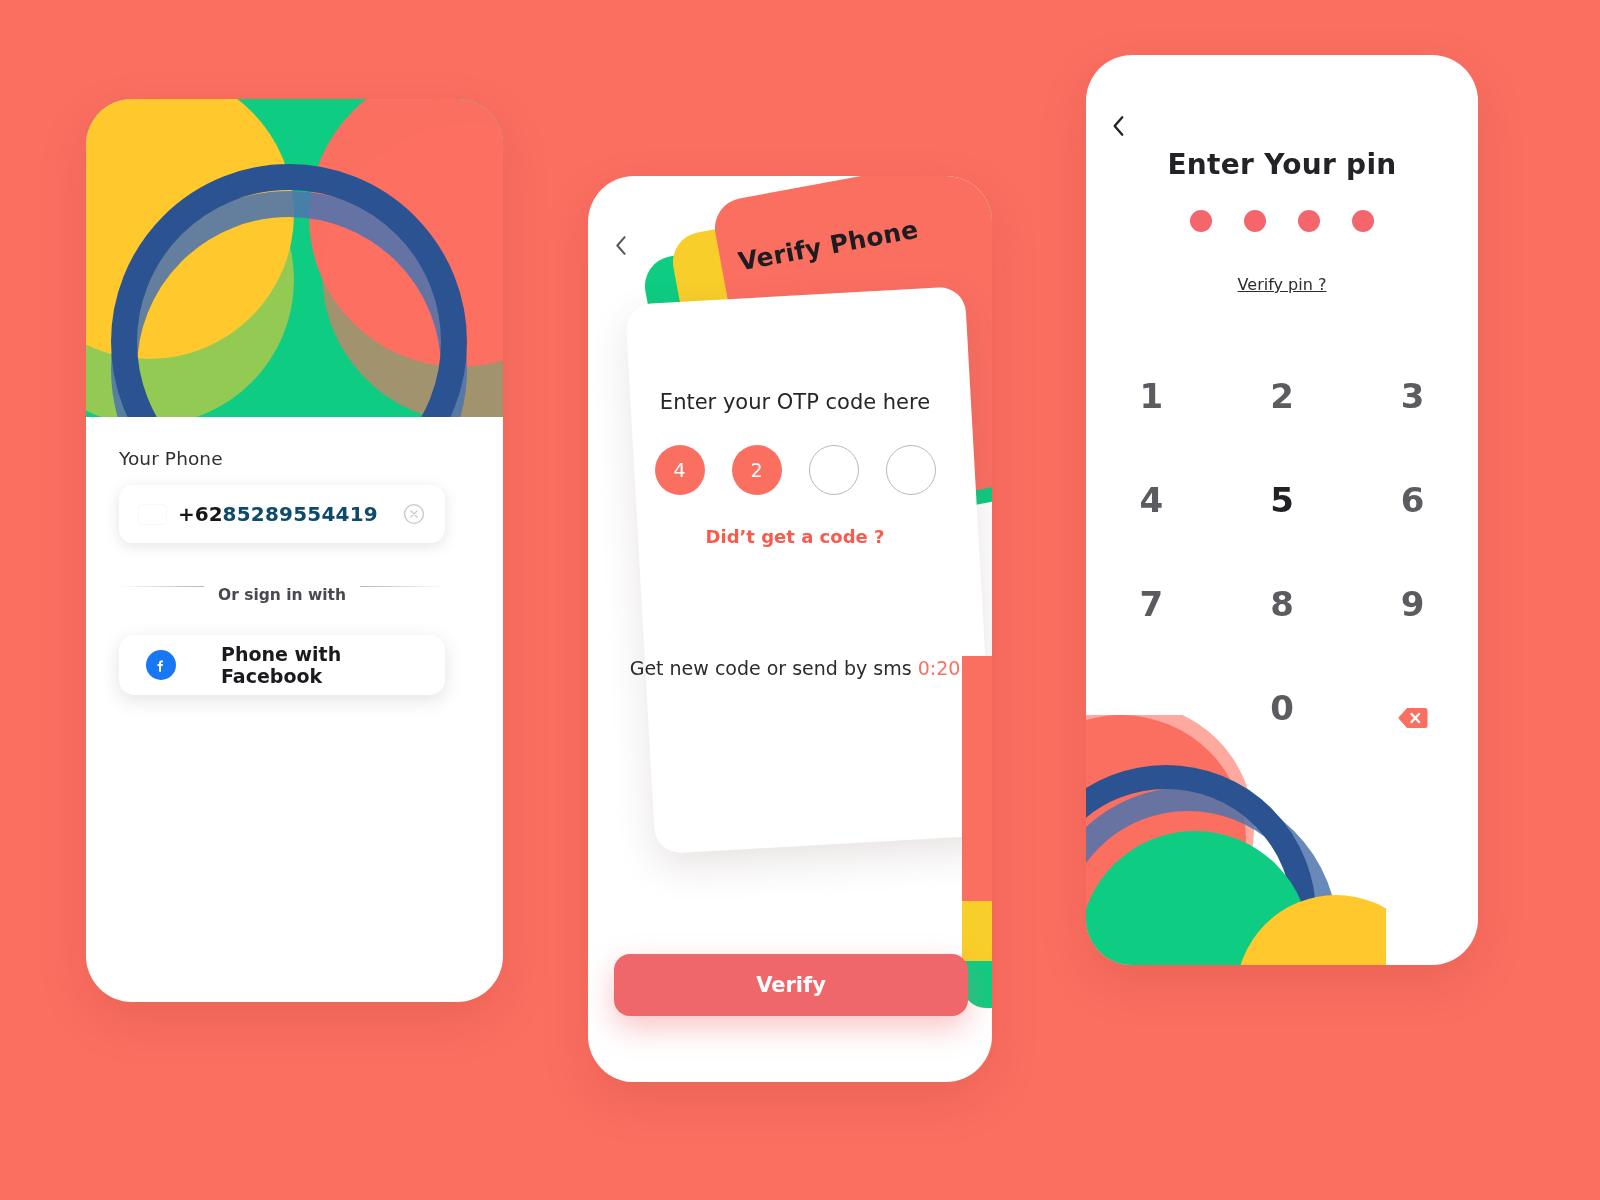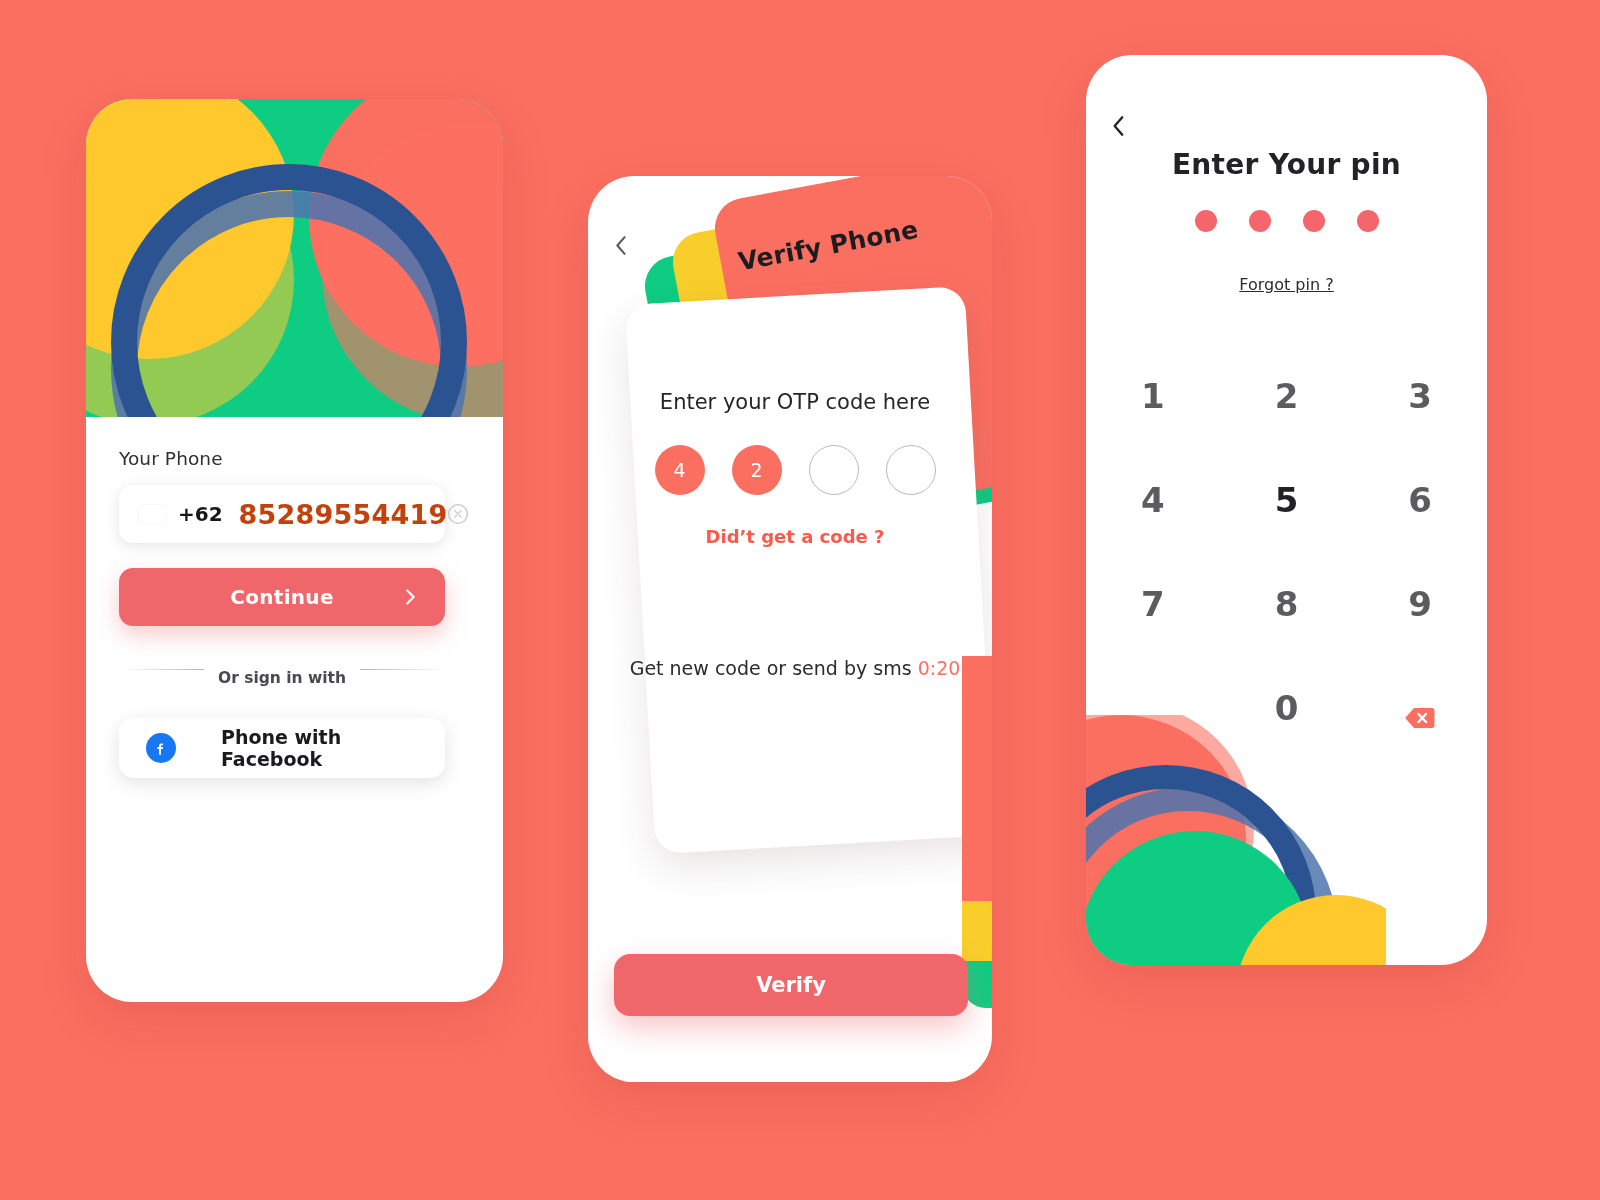--- a/index.html
+++ b/index.html
@@ -59,21 +59,21 @@
   .phone-field{
     margin-top:16px;height:58px;background:#fff;border-radius:14px;
     box-shadow:0 3px 14px rgba(90,90,110,.16);
     display:flex;align-items:center;padding:0 20px;box-sizing:border-box;
   }
   .flag{width:27px;height:19px;border-radius:2.5px;overflow:hidden;flex:0 0 auto;
         box-shadow:0 0 0 .5px rgba(0,0,0,.06);}
   .flag .t{height:9.5px;background:#E01B24;}
   .flag .b{height:9.5px;background:#fdfdfd;}
   .cc{margin-left:12px;font-size:20px;font-weight:bold;color:#17171a;}
-  .pnum{margin-left:16px;font-size:27px;font-weight:bold;color:#c2410c;letter-spacing:.2px;}
+  .pnum{font-size:20px;font-weight:bold;color:#0c4a6e;letter-spacing:.2px;}
   .clear-ico{margin-left:auto;width:22px;height:22px;}
 
   .btn-primary{
     margin-top:25px;height:58px;border-radius:14px;background:#F0676B;
     display:flex;align-items:center;justify-content:center;position:relative;
     box-shadow:0 9px 22px rgba(240,103,107,.34);border:0;width:100%;
     font-family:inherit;cursor:pointer;
   }
   .btn-primary span{color:#fff;font-size:20px;font-weight:bold;letter-spacing:.3px;}
   .btn-primary .chev{position:absolute;right:24px;top:50%;transform:translateY(-50%);}
@@ -137,21 +137,21 @@
 
   .p2-verify-wrap{position:absolute;left:16px;bottom:0;width:336px;height:150px;
                   background:linear-gradient(180deg,rgba(255,255,255,0) 0%,#fff 35%);}
   .btn-verify{
     position:absolute;left:10px;bottom:66px;width:354px;height:62px;border-radius:16px;
     background:#F0676B;border:0;color:#fff;font-size:21px;font-weight:bold;
     font-family:inherit;cursor:pointer;box-shadow:0 12px 30px rgba(240,103,107,.38);
   }
 
   
-  #phone3{left:1086px;top:55px;width:392px;height:910px;padding-left:9px;}
+  #phone3{left:1086px;top:55px;width:392px;height:910px;}
   .p3-deco{position:absolute;left:-30px;bottom:-80px;width:330px;height:330px;overflow:hidden;}
   .p3-deco .d-red{position:absolute;left:-60px;top:0px;width:250px;height:250px;border-radius:50%;background:#FB6F61;}
   .p3-deco .d-red-soft{position:absolute;left:-52px;top:-12px;width:250px;height:250px;border-radius:50%;background:rgba(251,111,97,.6);}
   .p3-deco .d-green{position:absolute;left:24px;top:116px;width:230px;height:230px;border-radius:50%;background:#0ECC82;}
   .p3-deco .d-yellow{position:absolute;left:180px;top:180px;width:200px;height:200px;border-radius:50%;background:#FFC92E;}
   .p3-deco .d-yellow-soft{position:absolute;left:192px;top:190px;width:200px;height:200px;border-radius:50%;background:rgba(255,201,46,.55);}
   .p3-deco .d-ring{position:absolute;left:-40px;top:50px;width:300px;height:300px;border-radius:50%;border:24px solid #2B5391;box-sizing:border-box;}
   .p3-deco .d-ring2{position:absolute;left:-18px;top:72px;width:300px;height:300px;border-radius:50%;border:24px solid rgba(79,116,173,.85);box-sizing:border-box;}
 
   .pin-title{position:absolute;left:0;top:93px;width:100%;text-align:center;
@@ -199,28 +199,20 @@
         <span class="cc">+62</span>
         <span class="pnum" title="Phone number">85289554419</span>
         <span class="clear-ico">
           <svg viewBox="0 0 24 24" width="22" height="22">
             <circle cx="12" cy="12" r="10.2" fill="none" stroke="#c7c7cc" stroke-width="1.5"></circle>
             <path d="M8.6 8.6 L15.4 15.4 M15.4 8.6 L8.6 15.4" stroke="#c7c7cc" stroke-width="1.5" stroke-linecap="round"></path>
           </svg>
         </span>
       </div>
 
-      <button class="btn-primary">
-        <span>Continue</span>
-        <span class="chev">
-          <svg class="chev-svg" viewBox="0 0 24 24" width="22" height="22">
-            <path d="M9 5 L16 12 L9 19" fill="none" stroke="#fff" stroke-width="2.4" stroke-linecap="round" stroke-linejoin="round"></path>
-          </svg>
-        </span>
-      </button>
 
       <div class="divider">
         <span class="line"></span>
         <span class="txt">Or sign in with</span>
         <span class="line r"></span>
       </div>
 
 
       <div class="social">
         <span class="fico">
@@ -298,21 +290,21 @@
 
     <div class="pin-title">Enter Your pin</div>
 
     <div class="pin-dots">
       <span class="pin-dot"></span>
       <span class="pin-dot"></span>
       <span class="pin-dot"></span>
       <span class="pin-dot"></span>
     </div>
 
-    <div class="forgot">Forgot pin ?</div>
+    <div class="forgot">Verify pin ?</div>
 
     <div class="keypad">
       <div class="key">1</div>
       <div class="key">2</div>
       <div class="key">3</div>
       <div class="key">4</div>
       <div class="key accent">5</div>
       <div class="key">6</div>
       <div class="key">7</div>
       <div class="key">8</div>

